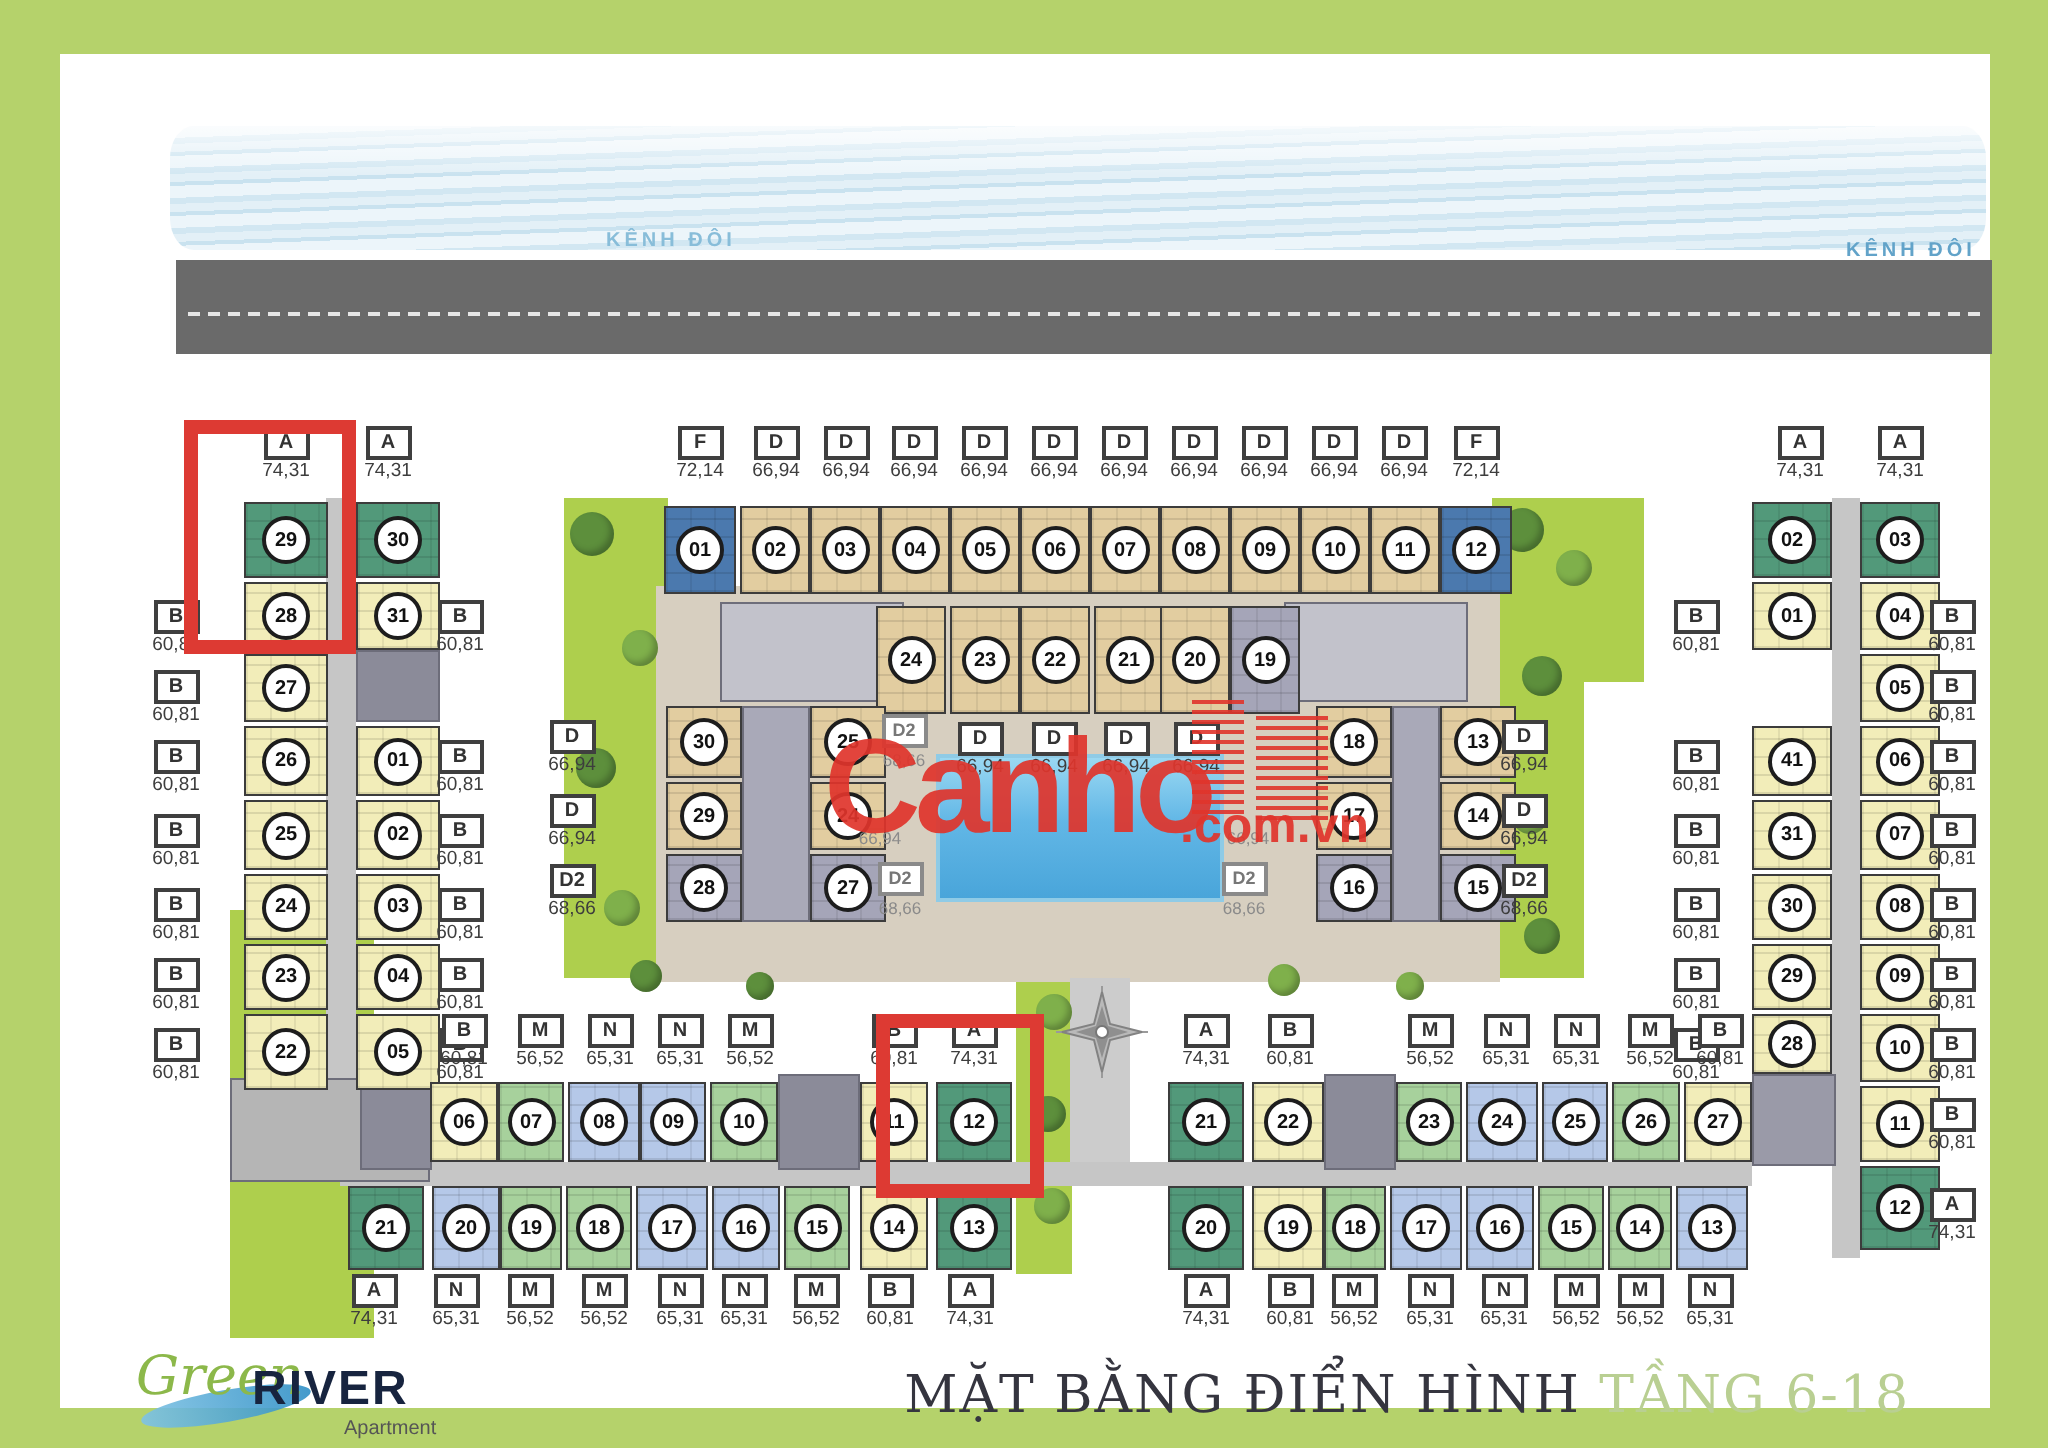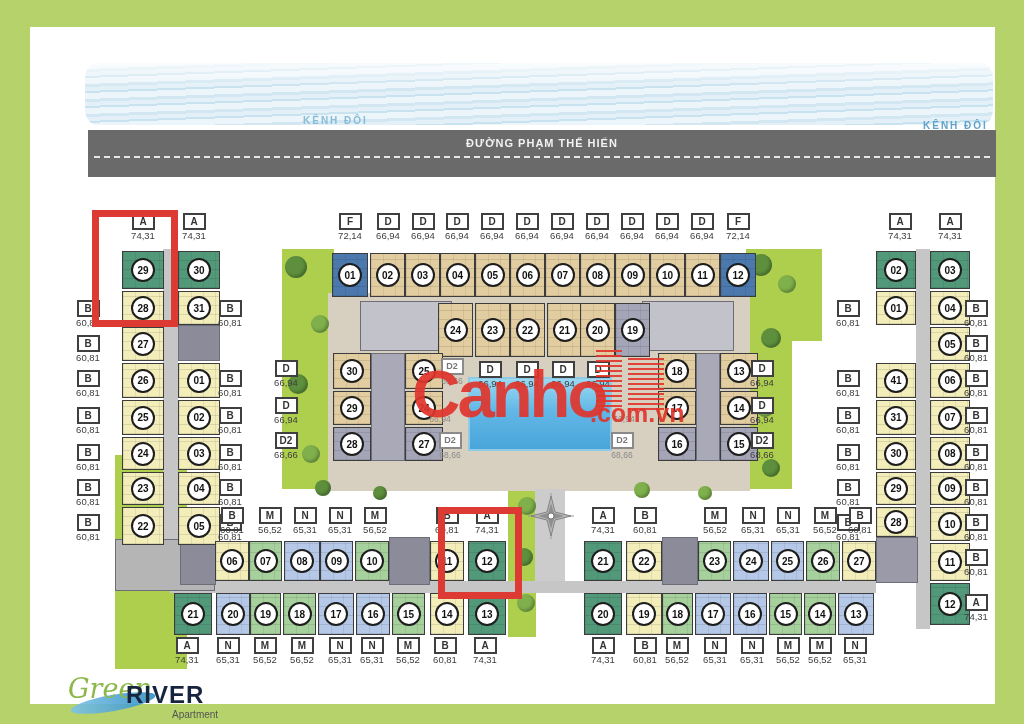--- a/index.html
+++ b/index.html
@@ -85,21 +85,20 @@
 <body>
 
 <div id="page">
 
   <div class="water">
     <span class="canal-label canal-left">KÊNH ĐÔI</span>
     <span class="canal-label canal-right">KÊNH ĐÔI</span>
   </div>
 
   <div class="road">
-    <div class="road-name">ĐƯỜNG PHẠM THẾ HIỂN</div>
     <div class="road-line"></div>
   </div>
 
   <div id="floor-plan">
       <div class="area" style="left: 85px; top: 428px; width: 72px; height: 214px; background: rgb(174, 207, 77);"></div>
       <div class="area" style="left: 252px; top: 222px; width: 52px; height: 240px; background: rgb(174, 207, 77);"></div>
       <div class="area" style="left: 716px; top: 222px; width: 76px; height: 92px; background: rgb(174, 207, 77);"></div>
       <div class="area" style="left: 716px; top: 310px; width: 46px; height: 152px; background: rgb(174, 207, 77);"></div>
       <div class="area" style="left: 478px; top: 464px; width: 28px; height: 146px; background: rgb(174, 207, 77);"></div>
       <div class="area" style="left: 298px; top: 266px; width: 422px; height: 198px; background: rgb(215, 207, 192);"></div>
@@ -529,14 +528,18 @@
       <div class="hl" style="left: 408px; top: 480px; width: 84px; height: 92px;"></div>
     </div>
 
   <div class="logo">
     <span class="logo-wave"></span>
     <span class="logo-green">Green</span>
     <span class="logo-river">RIVER</span>
     <span class="logo-apartment">Apartment</span>
   </div>
 
+  <div class="plan-title">
+    <span class="t-main">MẶT BẰNG ĐIỂN HÌNH</span>
+    <span class="t-floors">TẦNG 6-18</span>
+  </div>
 
 </div>
 
 </body></html>

